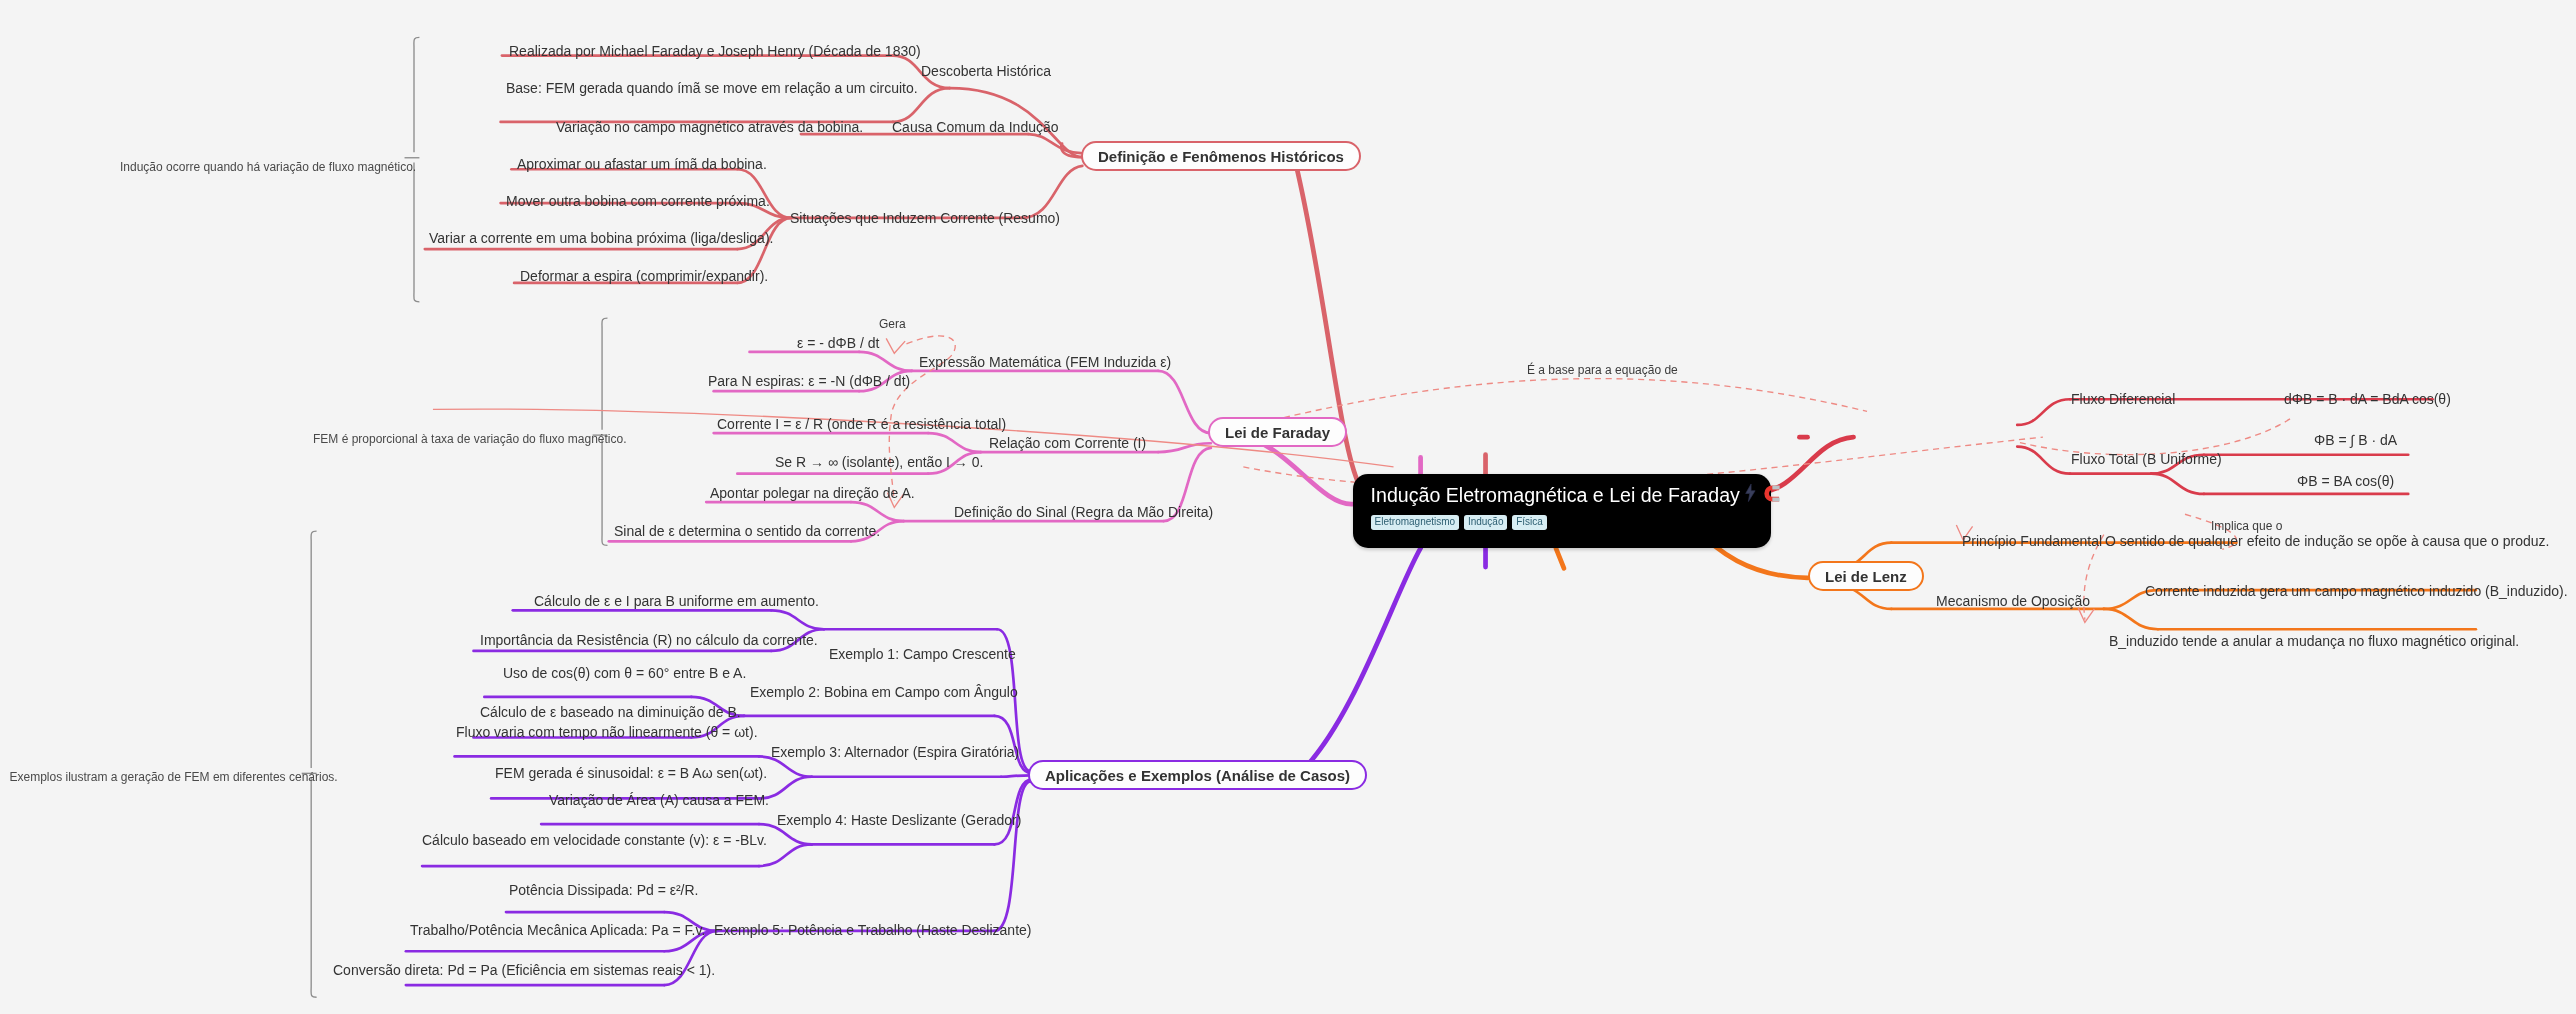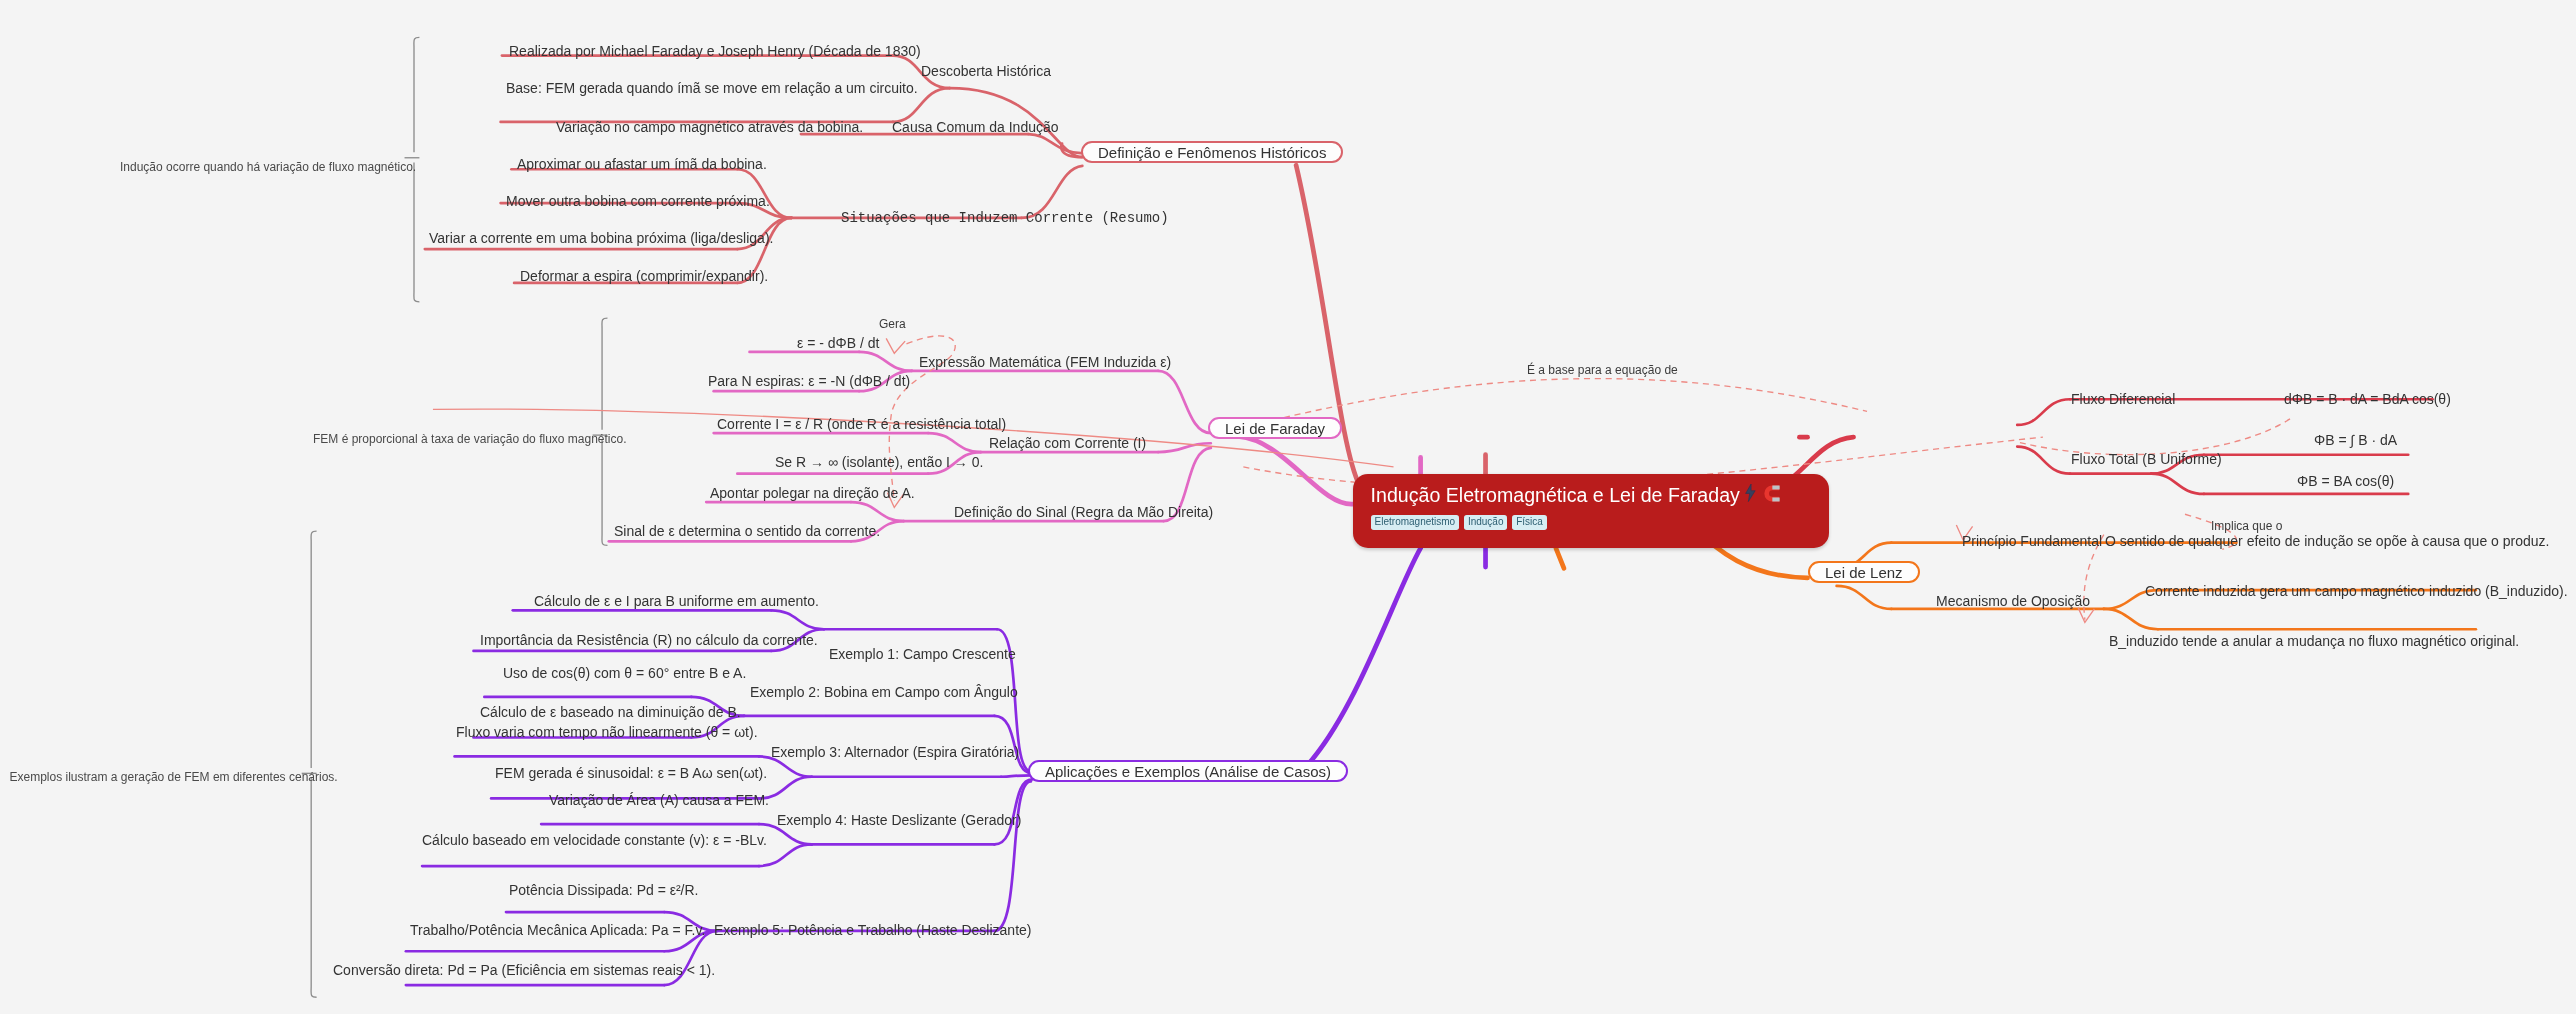--- a/index.html
+++ b/index.html
@@ -28,34 +28,35 @@
   
   .node{
     position:absolute;
     background:#fdfdfd;
     border-radius:17.6px;
     display:flex;align-items:center;justify-content:center;
     font-size:15px;color:#333;
     white-space:nowrap;
     box-sizing:border-box;
     padding:0 15px;
-    height:22px;
+    height:30px;
+    font-weight:bold;
   }
   .node.red{border:2.7px solid #d9636a;}
   .node.magenta{border:2.7px solid #e268c4;}
   .node.crimson{border:2.7px solid #d93b4b;}
   .node.orange{border:2.7px solid #f3761b;}
   .node.purple{border:2.7px solid #8a2be2;}
 
   
   #central{
     position:absolute;
     left:1353px;top:474px;
-    width:476px;height:74px;
-    background:#b91c1c;
+    width:418px;height:74px;
+    background:#000000;
     border-radius:15px;
     box-sizing:border-box;
     padding:9.5px 17.6px 0 17.6px;
     box-shadow:0 1.4px 3.4px rgba(0,0,0,.18);
   }
   #central .title{
     font-size:19.6px;color:#ffffff;white-space:nowrap;
     display:flex;align-items:center;gap:5.4px;
   }
   #central .tags{margin-top:7.4px;display:flex;gap:4.7px;}
@@ -256,21 +257,21 @@
 <div class="node orange" style="left:1808px;top:561px;">Lei de Lenz</div>
 <div class="node purple" style="left:1028px;top:760px;">Aplicações e Exemplos (Análise de Casos)</div>
 
 <div class="lbl subtopic" style="left:921px;top:64px;">Descoberta Histórica</div>
 <div class="lbl leaf" style="left:509px;top:44px;">Realizada por Michael Faraday e Joseph Henry (Década de 1830)</div>
 <div class="lbl leaf" style="left:506px;top:81px;">Base: FEM gerada quando ímã se move em relação a um circuito.</div>
 
 <div class="lbl subtopic" style="left:892px;top:120px;">Causa Comum da Indução</div>
 <div class="lbl leaf" style="left:556px;top:120px;">Variação no campo magnético através da bobina.</div>
 
-<div class="lbl subtopic" style="left:841px;top:211px;font-family:Liberation Mono, monospace;">Situações que Induzem Corrente (Resumo)</div>
+<div class="lbl subtopic" style="left:790px;top:211px;">Situações que Induzem Corrente (Resumo)</div>
 <div class="lbl leaf" style="left:517px;top:157px;">Aproximar ou afastar um ímã da bobina.</div>
 <div class="lbl leaf" style="left:506px;top:194px;">Mover outra bobina com corrente próxima.</div>
 <div class="lbl leaf" style="left:429px;top:231px;">Variar a corrente em uma bobina próxima (liga/desliga).</div>
 <div class="lbl leaf" style="left:520px;top:269px;">Deformar a espira (comprimir/expandir).</div>
 
 <div class="lbl sidenote" style="left:120px;top:161px;">Indução ocorre quando há variação de fluxo magnético.</div>
 
 <div class="lbl linklabel" style="left:879px;top:318px;">Gera</div>
 
 <div class="lbl subtopic" style="left:919px;top:355px;">Expressão Matemática (FEM Induzida ε)</div>

